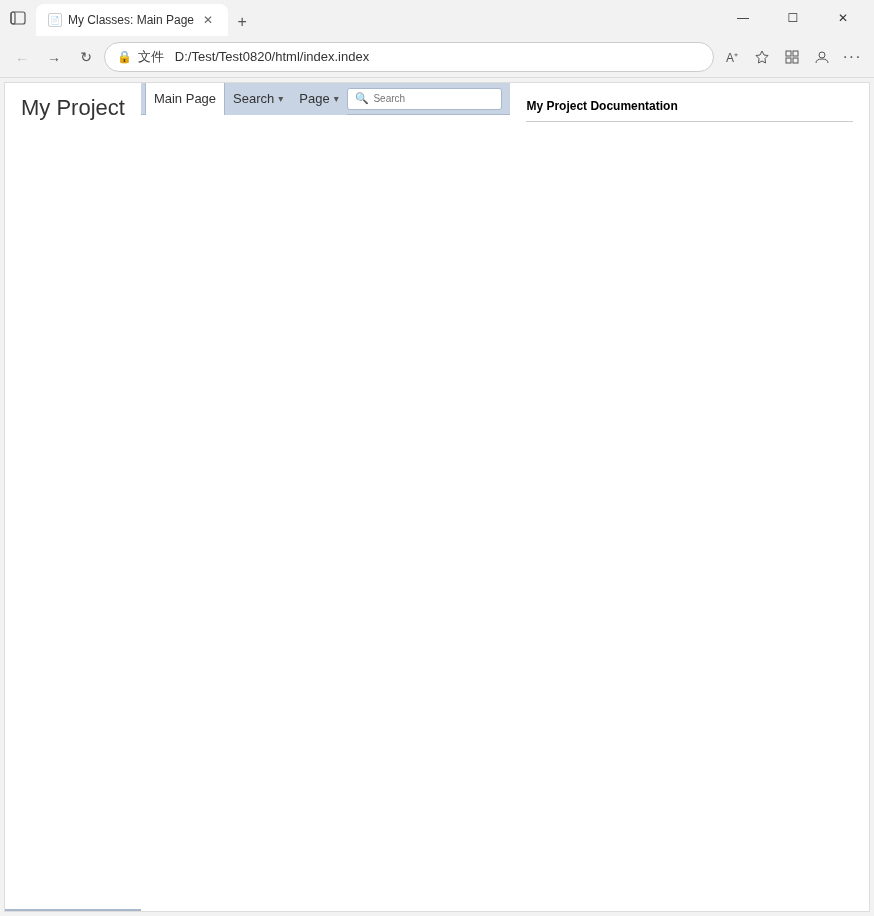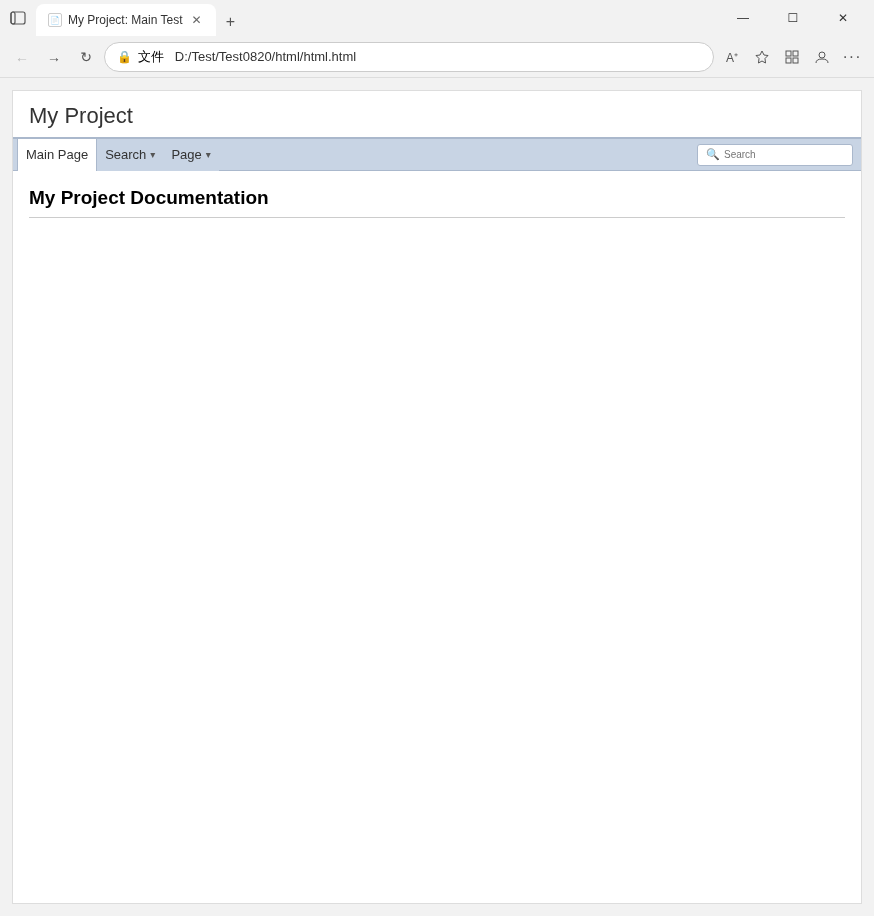--- a/index.html
+++ b/index.html
@@ -160,21 +160,21 @@
       font-size: 12px;
     }
 
     .address-text {
       font-size: 13px;
       color: #333;
       flex: 1;
     }
 
     .address-text .grey {
-      color: #000000;
+      color: #404040;
     }
 
     .browser-toolbar-icons {
       display: flex;
       align-items: center;
       gap: 2px;
     }
 
     .toolbar-icon {
       width: 28px;
@@ -186,23 +186,22 @@
       font-size: 14px;
       border-radius: 50%;
       cursor: pointer;
     }
 
     
     .page-content {
       flex: 1;
       background: #ffffff;
       display: flex;
-      flex-direction: column;
       border: 1px solid #ddd;
-      margin: 12px;
+      margin: 4px;
       overflow: hidden;
     }
 
     
     .project-header {
       padding: 12px 16px 8px 16px;
       border-bottom: 2px solid #aab8cc;
     }
 
     .project-title {
@@ -273,21 +272,21 @@
       width: 120px;
     }
 
     
     .main-content {
       padding: 16px 16px;
       flex: 1;
     }
 
     .page-heading {
-      font-size: 19px;
+      font-size: 12px;
       font-weight: bold;
       color: #000;
       margin-bottom: 8px;
     }
 
     .content-divider {
       border: none;
       border-top: 1px solid #cccccc;
       margin-bottom: 8px;
     }
@@ -327,21 +326,21 @@
         <svg width="16" height="16" viewBox="0 0 16 16" fill="none">
           <rect x="1" y="2" width="14" height="12" rx="2" stroke="#555" stroke-width="1.2" fill="none"></rect>
           <rect x="1" y="2" width="4" height="12" rx="2" stroke="#555" stroke-width="1.2" fill="none"></rect>
         </svg>
       </div>
     </div>
 
     <div class="tab-bar">
       <div class="tab">
         <div class="tab-favicon">📄</div>
-        <span>My Project: Main Test</span>
+        <span>My Classes: Main Page</span>
         <div class="tab-close">✕</div>
       </div>
       <div class="new-tab-btn">+</div>
     </div>
 
     <div class="window-controls">
       <div class="win-btn">—</div>
       <div class="win-btn">☐</div>
       <div class="win-btn close">✕</div>
     </div>
@@ -350,21 +349,21 @@
   <div class="address-bar">
     <div class="nav-btn disabled">←</div>
     <div class="nav-btn">→</div>
     <div class="nav-btn">↻</div>
 
     <div class="address-input-wrapper">
       <span class="address-icon">🔒</span>
       <span class="address-text">
         <span class="grey">文件</span>
         &nbsp;
-        <span>D:/Test/Test0820/html/html.html</span>
+        <span>D:/Test/Test0820/html/index.index</span>
       </span>
     </div>
 
     <div class="browser-toolbar-icons">
       <div class="toolbar-icon">
         <svg width="16" height="16" viewBox="0 0 16 16" fill="none">
           <text x="2" y="13" font-size="12" fill="#555">A⁺</text>
         </svg>
       </div>
       <div class="toolbar-icon">

